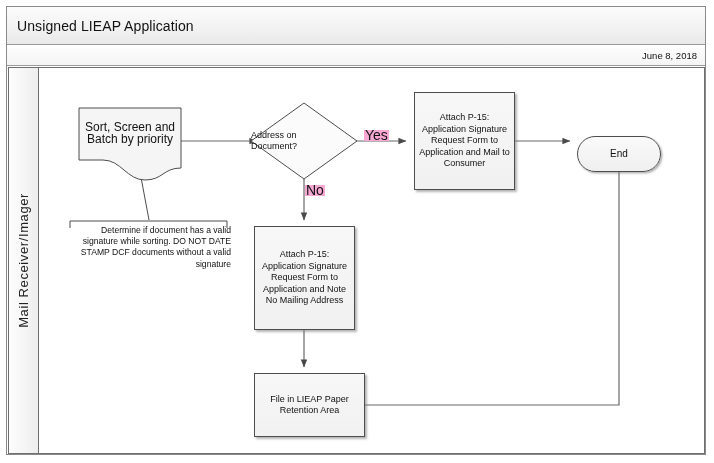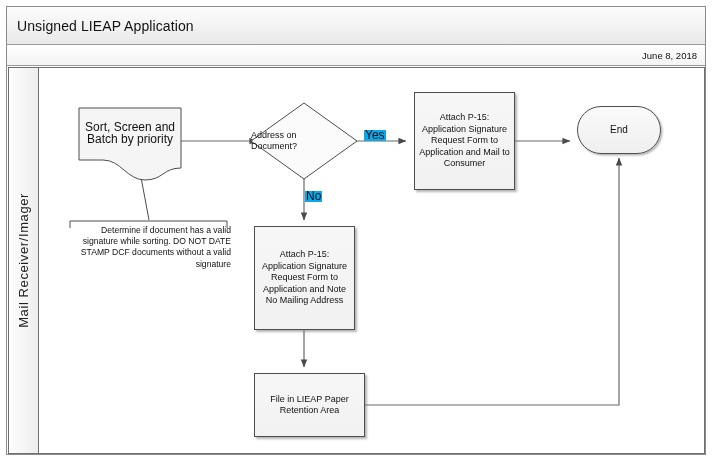--- a/index.html
+++ b/index.html
@@ -75,21 +75,21 @@
   }
   .docshape .doclabel{
     position:absolute;left:0;right:0;top:14px;
     font-size:12px;line-height:11.5px;text-align:center;color:#111;
   }
   .diamond-label{
     position:absolute;left:0;right:0;top:50%;transform:translateY(-50%);
     font-size:9px;line-height:11.4px;text-align:left;color:#111;
   }
   .edge-label{
-    position:absolute;font-size:12px;color:#111;background:#0ea5e9;
+    position:absolute;font-size:14px;color:#111;background:#f9a8d4;
     padding:0 1px;line-height:11px;
   }
   .annot-text{
     position:absolute;font-size:8.6px;line-height:11.2px;text-align:center;color:#111;
   }
 </style>
 </head>
 <body>
 
 <div class="frame">
@@ -147,25 +147,25 @@
 
       <div style="position:absolute;left:212px;top:35px;width:106px;height:76px;">
         <div class="diamond-label">
           <div>Address on</div>
           <div>Document?</div>
         </div>
       </div>
 
       <div class="edge-label" style="left:325px;top:62px;">Yes</div>
 
-      <div class="edge-label" style="left:266px;top:123px;">No</div>
+      <div class="edge-label" style="left:266px;top:117px;">No</div>
 
       <div class="node proc" style="left:375px;top:24px;width:101px;height:98px;">Attach P-15: Application Signature Request Form to Application and Mail to Consumer</div>
 
-      <div class="node term" style="left:538px;top:38px;width:84px;height:48px;">End</div>
+      <div class="node term" style="left:538px;top:68px;width:84px;height:36px;">End</div>
 
       <div class="node proc" style="left:215px;top:158px;width:101px;height:104px;">Attach P-15: Application Signature Request Form to Application and Note No Mailing Address</div>
 
       <div class="node proc" style="left:215px;top:305px;width:111px;height:64px;">File in LIEAP Paper Retention Area</div>
 
       <div class="annot-text" style="left:28px;top:157px;width:164px;text-align:right;">Determine if document has a valid signature while sorting. DO NOT DATE STAMP DCF documents without a valid signature</div>
 
     </div>
   </div>
 </div>

